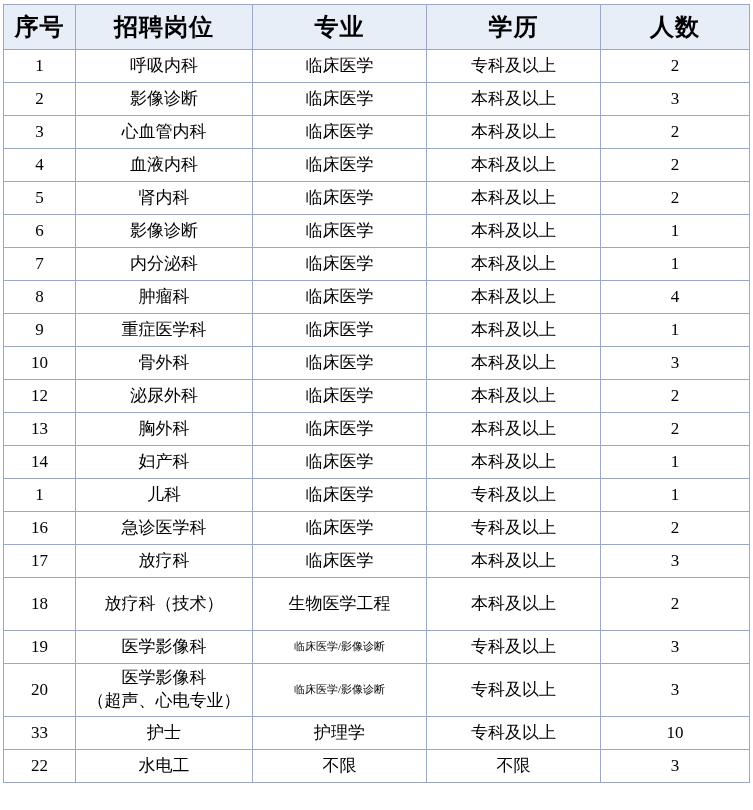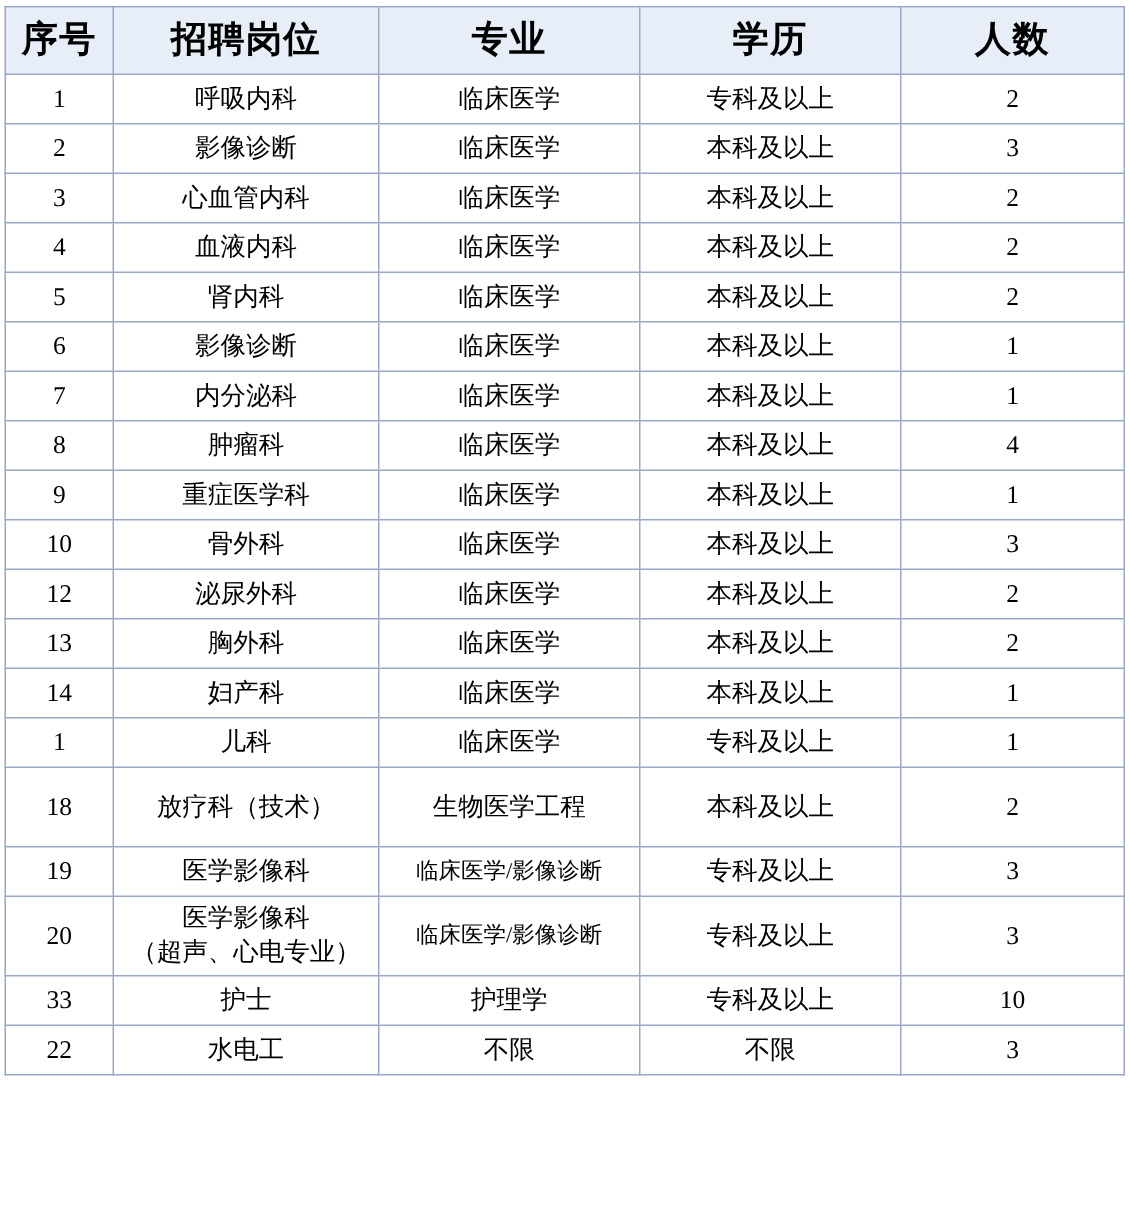--- a/index.html
+++ b/index.html
@@ -55,21 +55,21 @@
     margin-top: 26px;
   }
   .cell-num {
     font-family: "Liberation Serif", "DejaVu Serif", serif;
   }
   .two-line {
     display: block;
     line-height: 1.35;
   }
   .small-text {
-    font-size: 15px;
+    font-size: 11px;
   }
 </style>
 </head>
 <body>
 
 <div class="table-wrap">
   <table class="recruit">
     <colgroup>
       <col class="c0">
         <col class="c1">
@@ -178,20 +178,34 @@
         <td>本科及以上</td>
         <td class="cell-num">1</td>
       </tr>
       <tr>
         <td class="cell-num">1</td>
         <td>儿科</td>
         <td>临床医学</td>
         <td>专科及以上</td>
         <td class="cell-num">1</td>
       </tr>
+      <tr>
+        <td class="cell-num">16</td>
+        <td>急诊医学科</td>
+        <td>临床医学</td>
+        <td>专科及以上</td>
+        <td class="cell-num">2</td>
+      </tr>
+      <tr>
+        <td class="cell-num">17</td>
+        <td>放疗科</td>
+        <td>临床医学</td>
+        <td>本科及以上</td>
+        <td class="cell-num">3</td>
+      </tr>
       <tr class="tall">
         <td class="cell-num">18</td>
         <td>放疗科（技术）</td>
         <td>生物医学工程</td>
         <td>本科及以上</td>
         <td class="cell-num">2</td>
       </tr>
       <tr>
         <td class="cell-num">19</td>
         <td>医学影像科</td>

